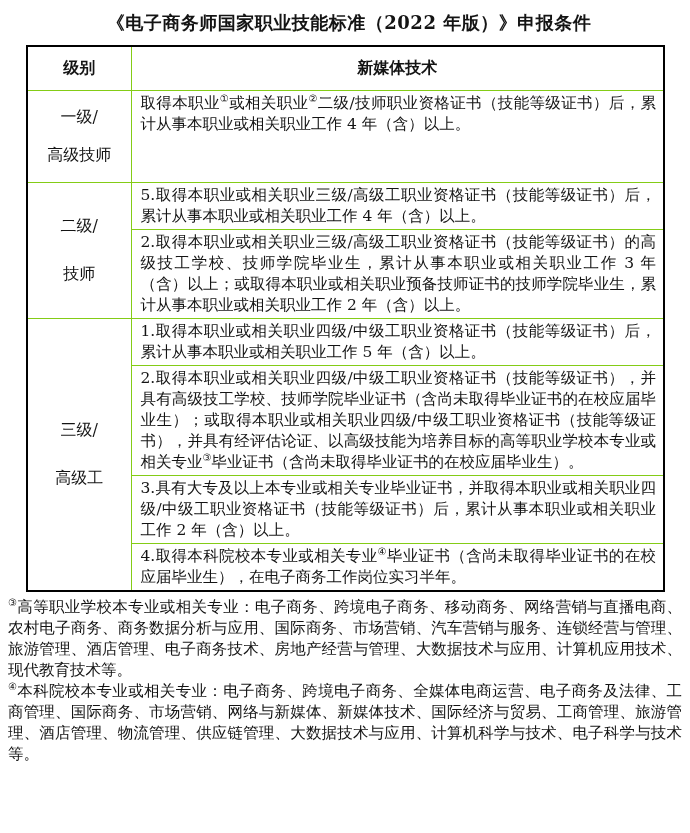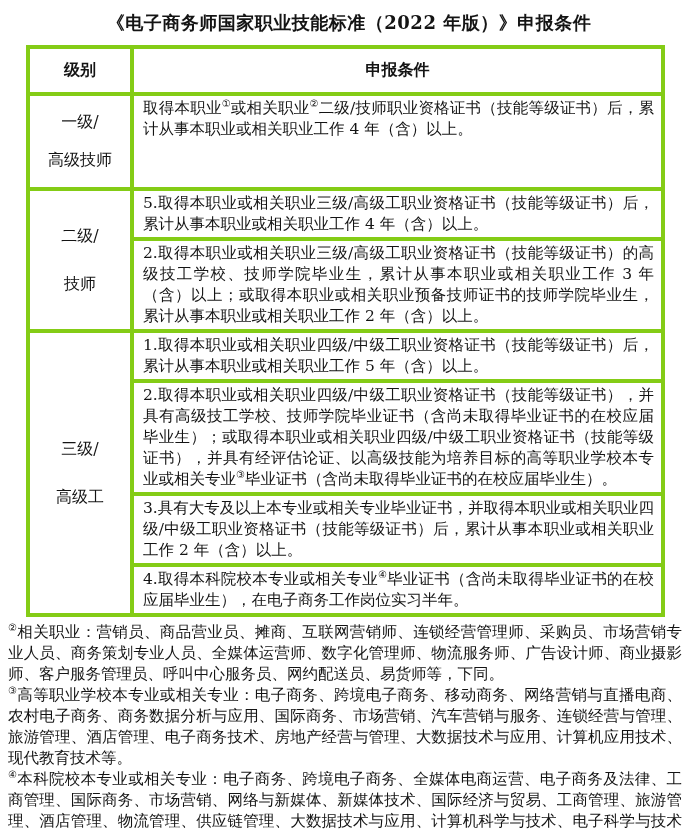--- a/index.html
+++ b/index.html
@@ -20,21 +20,21 @@
     padding-left:8px;
   }
   table.cond-table {
     border-collapse:collapse;
     table-layout:fixed;
     width:639px;
     margin:10px 0 0 26px;
     border:2px solid #000;
   }
   .cond-table th, .cond-table td {
-    border:4px solid #84cc16;
+    border:1px solid #84cc16;
   }
   .cond-table th.hdr {
     font-size:16px;
     font-weight:bold;
     height:41px;
     text-align:center;
     vertical-align:middle;
   }
   td.level-cell {
     text-align:center;
@@ -71,21 +71,21 @@
   <div class="doc-title">《电子商务师国家职业技能标准（2022 年版）》申报条件</div>
 
   <table class="cond-table">
     <colgroup>
       <col style="width:104px">
       <col>
     </colgroup>
     <tbody>
       <tr>
         <th class="hdr">级别</th>
-        <th class="hdr">申报条件</th>
+        <th class="hdr">新媒体技术</th>
       </tr>
 
       <tr class="h85">
         <td class="level-cell">
           <div class="level-stack gap-sm">
             <span>一级/</span>
             <span>高级技师</span>
           </div>
         </td>
         <td class="cond-cell">取得本职业<sup class="circ">①</sup>或相关职业<sup class="circ">②</sup>二级/技师职业资格证书（技能等级证书）后，累计从事本职业或相关职业工作 4 年（含）以上。</td>
@@ -119,18 +119,17 @@
       <tr class="h64">
         <td class="cond-cell">3.具有大专及以上本专业或相关专业毕业证书，并取得本职业或相关职业四级/中级工职业资格证书（技能等级证书）后，累计从事本职业或相关职业工作 2 年（含）以上。</td>
       </tr>
       <tr class="h42">
         <td class="cond-cell">4.取得本科院校本专业或相关专业<sup class="circ">④</sup>毕业证书（含尚未取得毕业证书的在校应届毕业生），在电子商务工作岗位实习半年。</td>
       </tr>
     </tbody>
   </table>
 
   <div class="footnotes">
-    <p><sup class="circ">②</sup>相关职业：营销员、商品营业员、摊商、互联网营销师、连锁经营管理师、采购员、市场营销专业人员、商务策划专业人员、全媒体运营师、数字化管理师、物流服务师、广告设计师、商业摄影师、客户服务管理员、呼叫中心服务员、网约配送员、易货师等，下同。</p>
     <p><sup class="circ">③</sup>高等职业学校本专业或相关专业：电子商务、跨境电子商务、移动商务、网络营销与直播电商、农村电子商务、商务数据分析与应用、国际商务、市场营销、汽车营销与服务、连锁经营与管理、旅游管理、酒店管理、电子商务技术、房地产经营与管理、大数据技术与应用、计算机应用技术、现代教育技术等。</p>
     <p><sup class="circ">④</sup>本科院校本专业或相关专业：电子商务、跨境电子商务、全媒体电商运营、电子商务及法律、工商管理、国际商务、市场营销、网络与新媒体、新媒体技术、国际经济与贸易、工商管理、旅游管理、酒店管理、物流管理、供应链管理、大数据技术与应用、计算机科学与技术、电子科学与技术等。</p>
   </div>
 
 </div>
 
 </body></html>

